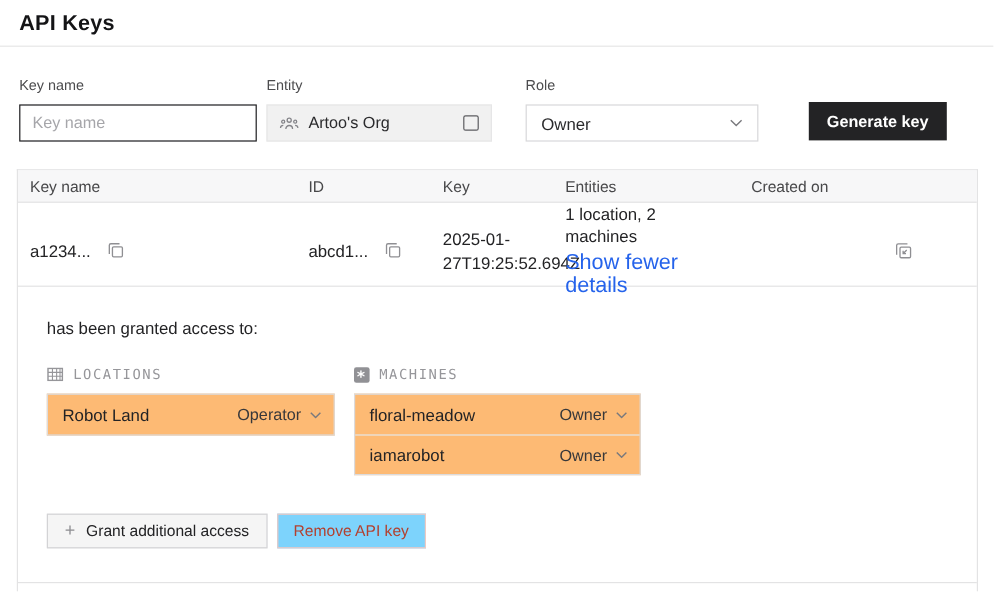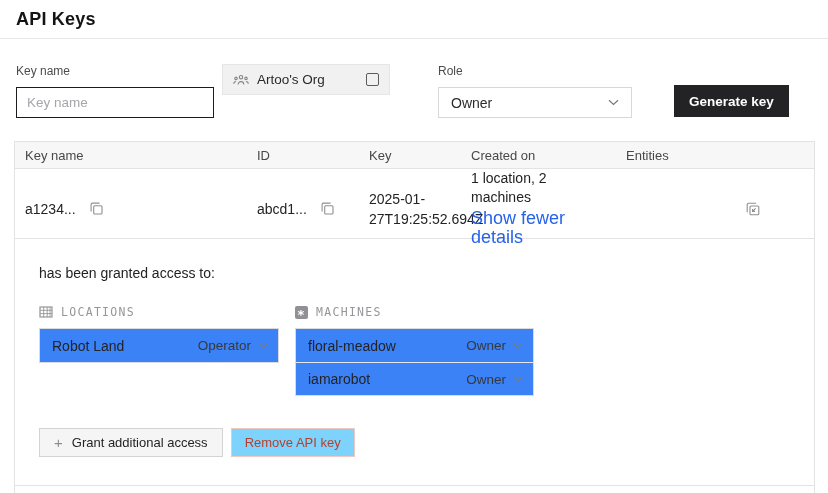--- a/index.html
+++ b/index.html
@@ -26,21 +26,21 @@
   .fg-role    { left: 438px; }
 
   .key-input {
     width: 198px; height: 31px; border: 1px solid #1c1c1e; background: #fff;
     padding: 0 10px; font-size: 13.5px; font-family: "Liberation Sans", sans-serif;
     color: #232325; outline: none; border-radius: 0;
   }
   .key-input::placeholder { color: #a6a6aa; }
 
   .entity-box {
-    width: 168px; height: 31px; background: #f1f1f1; border: 1px solid #e6e6e7;
+    width: 188px; height: 31px; background: #f1f1f1; border: 1px solid #e6e6e7;
     display: flex; align-items: center; padding: 0 10px; cursor: pointer;
   }
   .entity-box .ent-text { font-size: 13.5px; color: #2b2b2d; margin-left: 8px; }
   .entity-box .spacer { flex: 1; }
   .square-icon { width: 13px; height: 13px; border: 1.5px solid #5c5c60; border-radius: 2px; }
 
   .role-box {
     width: 194px; height: 31px; background: #fff; border: 1px solid #d8d8da;
     display: flex; align-items: center; justify-content: space-between;
     padding: 0 12px; font-size: 14px; color: #2b2b2d; cursor: pointer;
@@ -78,21 +78,21 @@
   .access-section.loc { width: 240px; }
   .access-section.mach { width: 239px; }
   .sec-label {
     display: flex; align-items: center; gap: 8px; margin-bottom: 9px;
     font-family: "DejaVu Sans Mono", monospace; font-size: 11.5px; letter-spacing: 1.3px; color: #96969a;
   }
   .machine-glyph {
     width: 13px; height: 13px; background: #919195; border-radius: 2px; color: #fff;
     font-size: 13px; line-height: 17px; text-align: center; overflow: hidden; font-weight: 700;
   }
-  .access-box { border: 1px solid #dbdbdd; background: #3b82f6; }
+  .access-box { border: 1px solid #dbdbdd; background: #fdba74; }
   .access-row {
     display: flex; align-items: center; justify-content: space-between;
     height: 33px; padding: 0 10px 0 12px; font-size: 14px; color: #232325;
   }
   .access-row + .access-row { border-top: 1px solid #e6e6e7; }
   .role-select { display: flex; align-items: center; gap: 7px; font-size: 13.5px; color: #38383a; cursor: pointer; background: none; border: none; font-family: Liberation Sans, sans-serif; }
 
   .panel-buttons { display: flex; gap: 8px; margin-top: 32px; }
   .grant-btn {
     height: 29px; padding: 0 14px; background: #f5f5f5; border: 1px solid #d3d3d5;
@@ -111,20 +111,21 @@
 
 <h1 class="page-title">API Keys</h1>
 <div class="top-divider"></div>
 
 <div class="fgroup fg-keyname">
   <span class="flabel">Key name</span>
   <input class="key-input" type="text" placeholder="Key name" style="">
 </div>
 
 <div class="fgroup fg-entity">
+  <span class="flabel">Entity</span>
   <div class="entity-box">
     <span style="display:flex;">
       <svg width="16" height="12" viewBox="0 0 16 12" fill="none" stroke="#85858a" stroke-width="1.1">
         <circle cx="8" cy="3.2" r="1.7"></circle>
         <path d="M5.2 10.5c0-1.6 1.25-2.9 2.8-2.9s2.8 1.3 2.8 2.9"></path>
         <circle cx="3" cy="4.4" r="1.25"></circle>
         <path d="M.7 9.7c.1-1.2 1.1-2.2 2.4-2.2"></path>
         <circle cx="13" cy="4.4" r="1.25"></circle>
         <path d="M15.3 9.7c-.1-1.2-1.1-2.2-2.4-2.2"></path>
       </svg>
@@ -148,22 +149,22 @@
 </div>
 
 <button class="generate-btn">Generate key</button>
 
 <div class="keys-table">
 
   <div class="thead tgrid">
     <span class="th">Key name</span>
     <span class="th">ID</span>
     <span class="th">Key</span>
+    <span class="th">Entities</span>
     <span class="th">Created on</span>
-    <span class="th">Entities</span>
     <span class="th"></span>
   </div>
 
   <div class="trow tgrid">
 
     <span class="td td-flex">
       <span>a1234...</span>
       <button class="icon-btn" title="">
         <span style="display:flex;">
           <svg width="15" height="15" viewBox="0 0 15 15" fill="none" stroke="#8f8f93" stroke-width="1.1">

